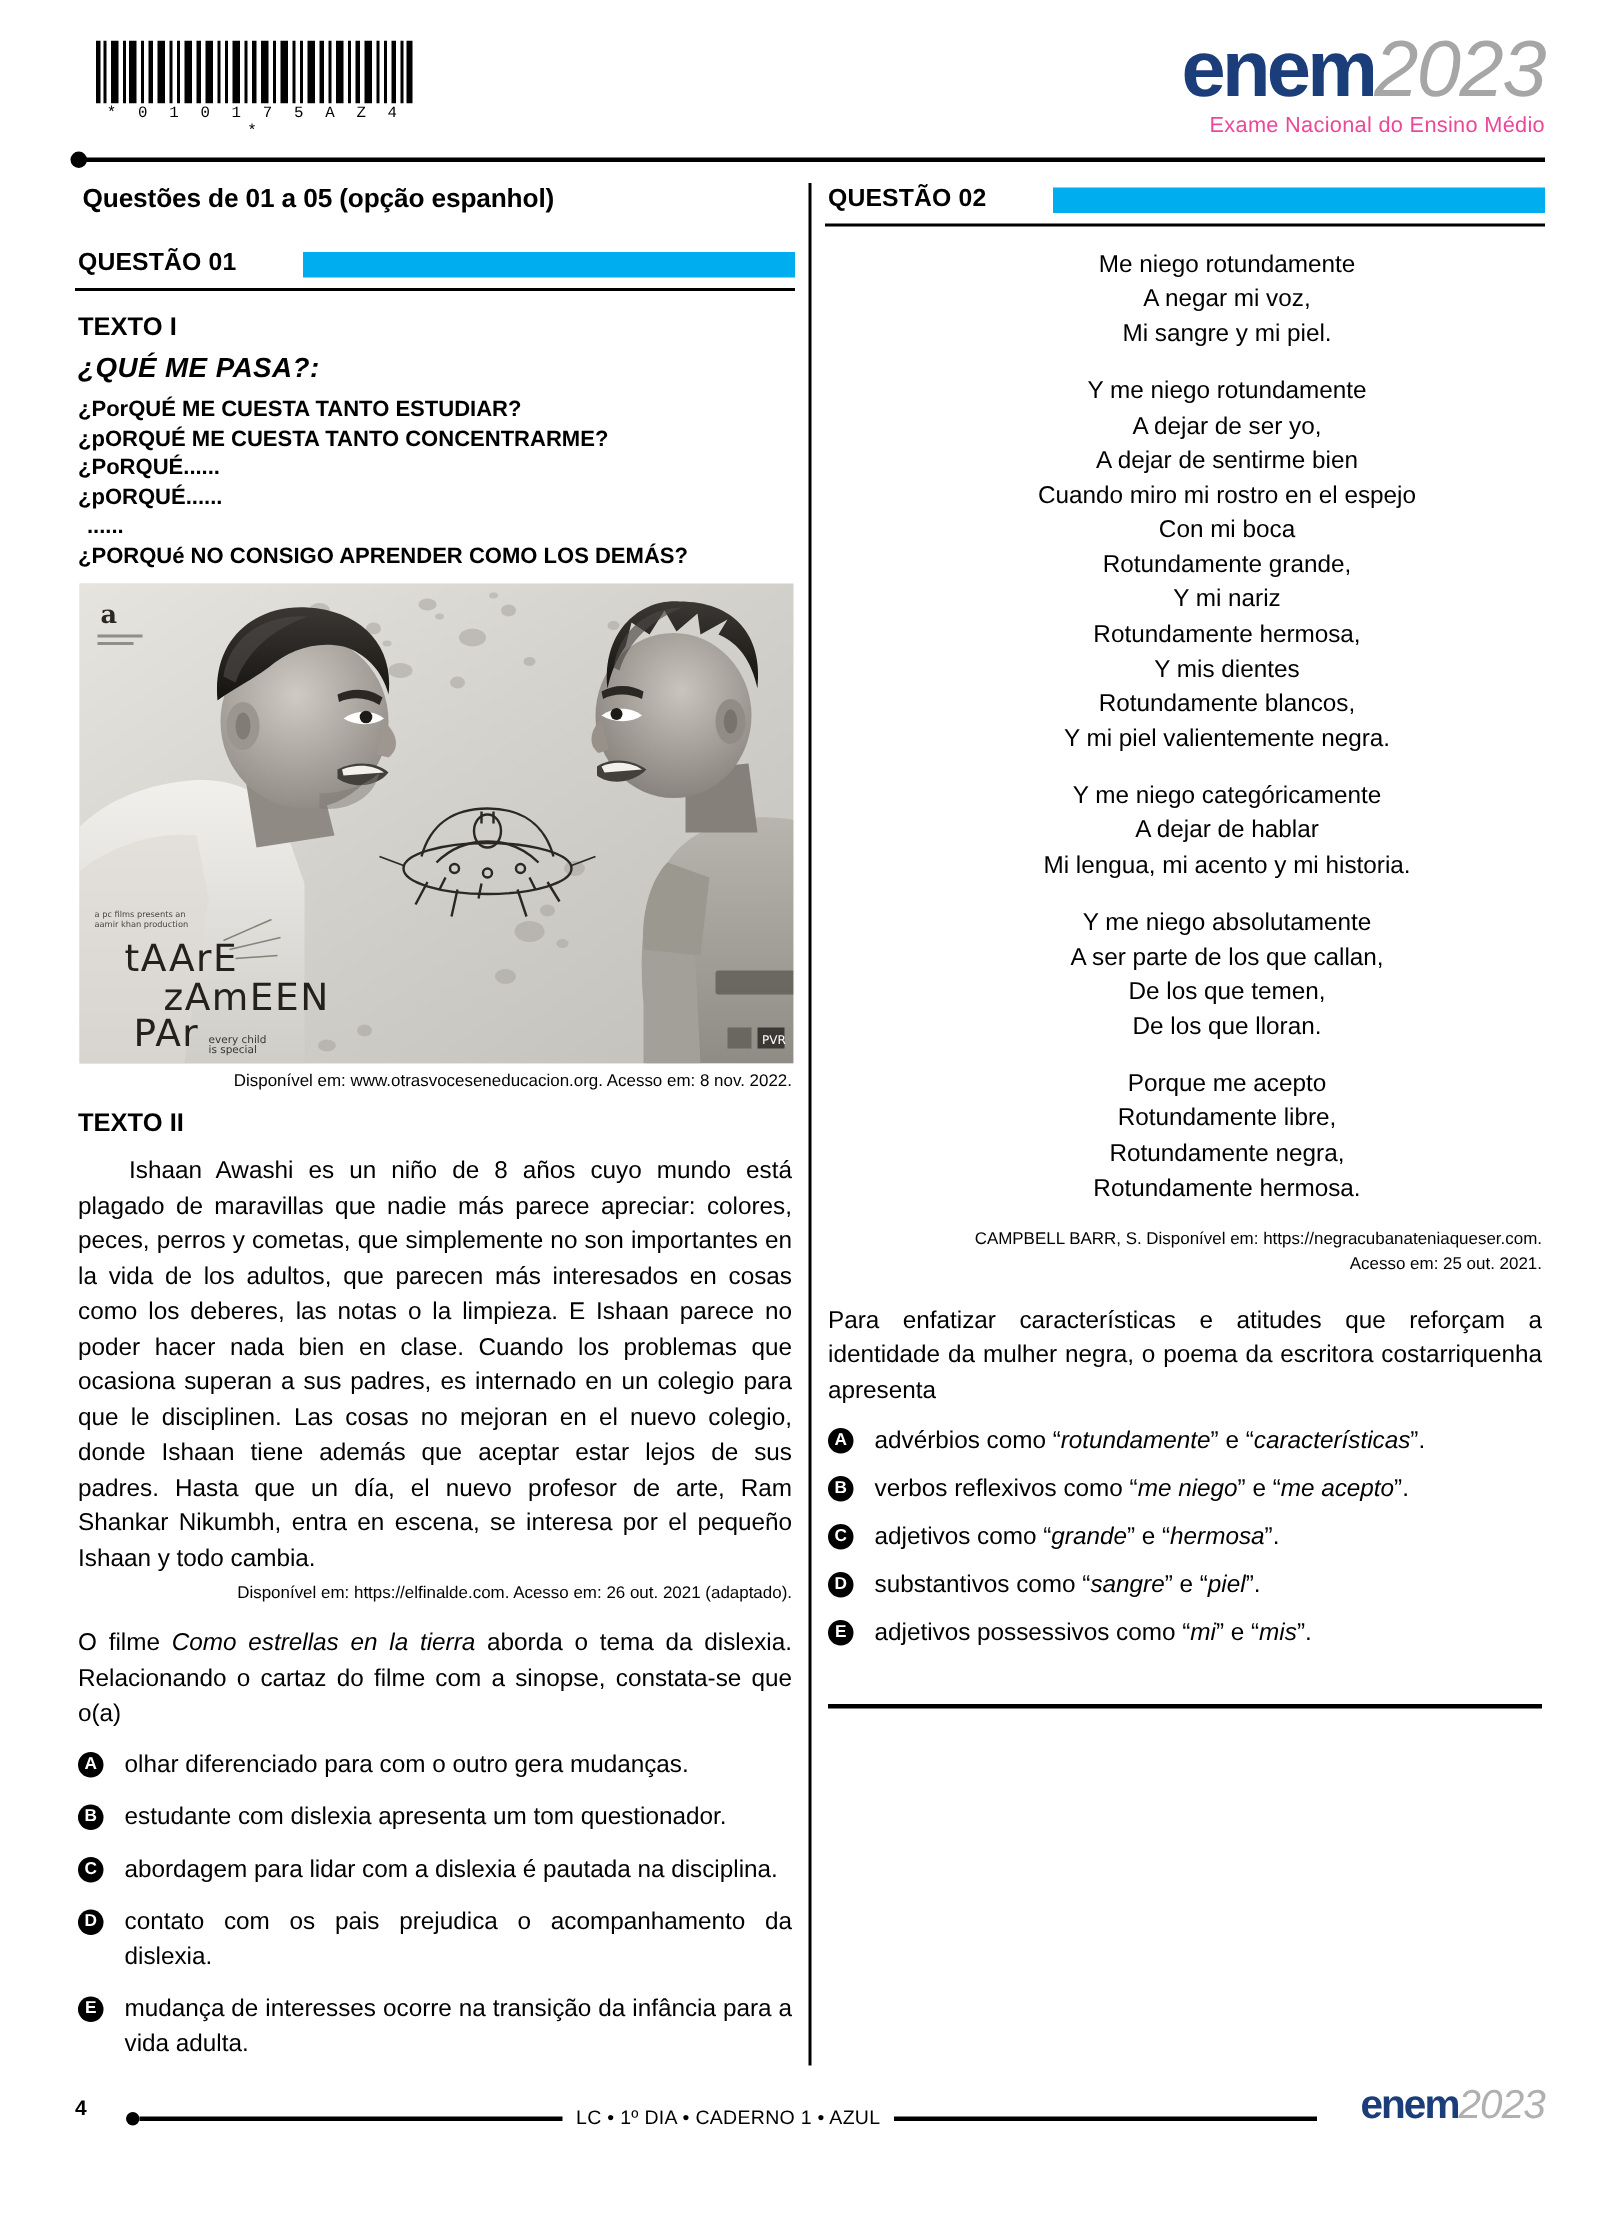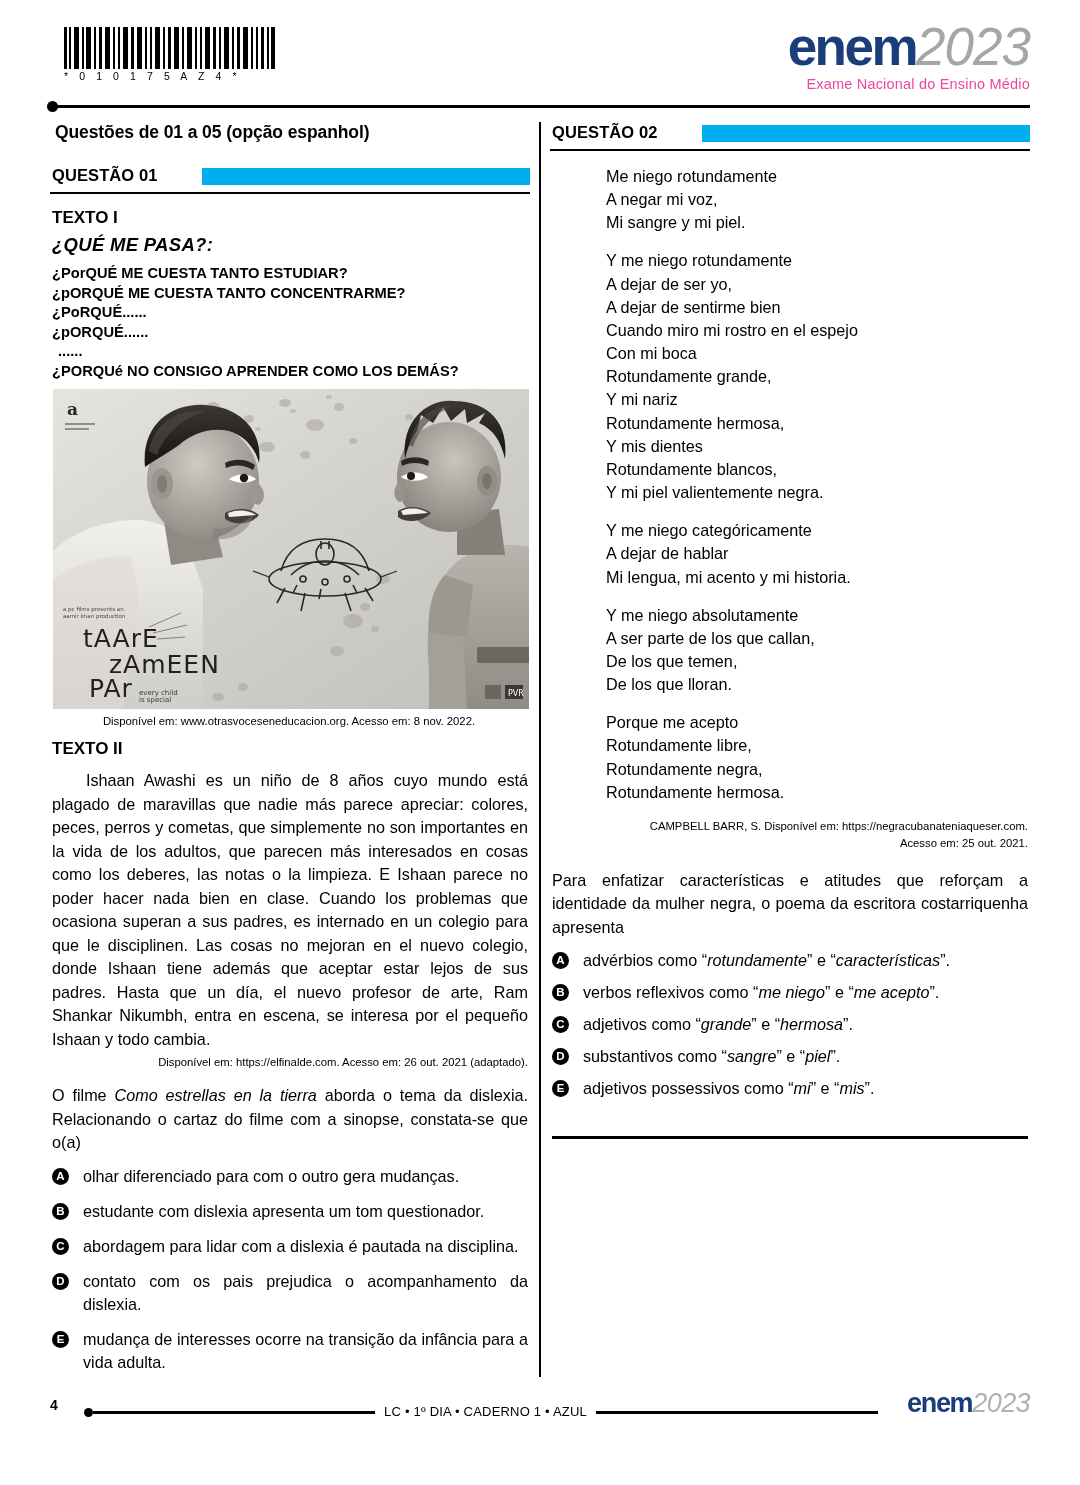--- a/index.html
+++ b/index.html
@@ -37,23 +37,24 @@
     left: 14px;
     top: 7px;
     width: 212px;
   }
   .barcode {
     height: 42px;
     width: 212px;
     display: block;
   }
   .barcode-text {
-    font-family: Liberation Sans, sans-serif;
+    font-family: Liberation Mono, monospace;
     font-size: 10.5px;
     letter-spacing: 4.1px;
+    text-align: center;
     margin-top: 1px;
     color: #000;
     width: 212px;
   }
 
   .enem-logo {
     position: absolute;
     right: 0;
     top: 0;
     text-align: right;
@@ -194,21 +195,21 @@
     box-sizing: border-box;
   }
   .poster svg { display: block; }
 
   .source-line {
     font-size: 11.3px;
     text-align: right;
     margin: 5px 2px 0 0;
     color: #000;
   }
-  .source-line.center { text-align: center; }
+  .source-line.center { }
 
   .body-par {
     font-size: 16.2px;
     line-height: 1.45;
     text-align: justify;
     margin: 10px 2px 0 2px;
     text-indent: 34px;
     hyphens: none;
   }
 
@@ -249,20 +250,21 @@
     flex: 1 1 auto;
   }
   .alt-text i { font-style: italic; }
   .alt.tight { margin-bottom: 9px; }
 
   
   .poem {
     margin: 12px 0 0 56px;
     font-size: 16.2px;
     line-height: 1.43;
+    text-align: center;
   }
   .poem .stanza { margin-bottom: 15px; }
   .poem .stanza:last-child { margin-bottom: 0; }
   .poem .vline { white-space: nowrap; }
 
   .attrib {
     font-size: 11.3px;
     text-align: right;
     margin: 14px 2px 0 0;
     line-height: 1.55;

